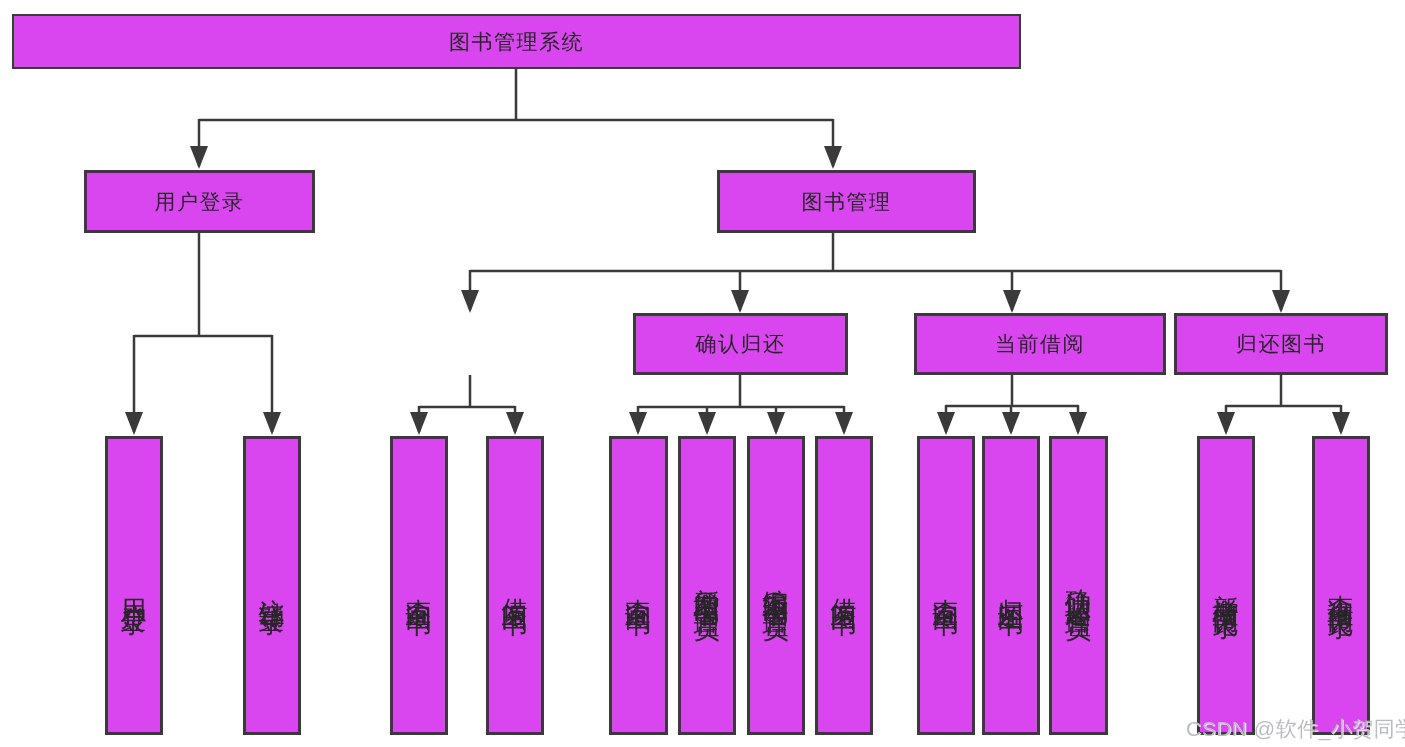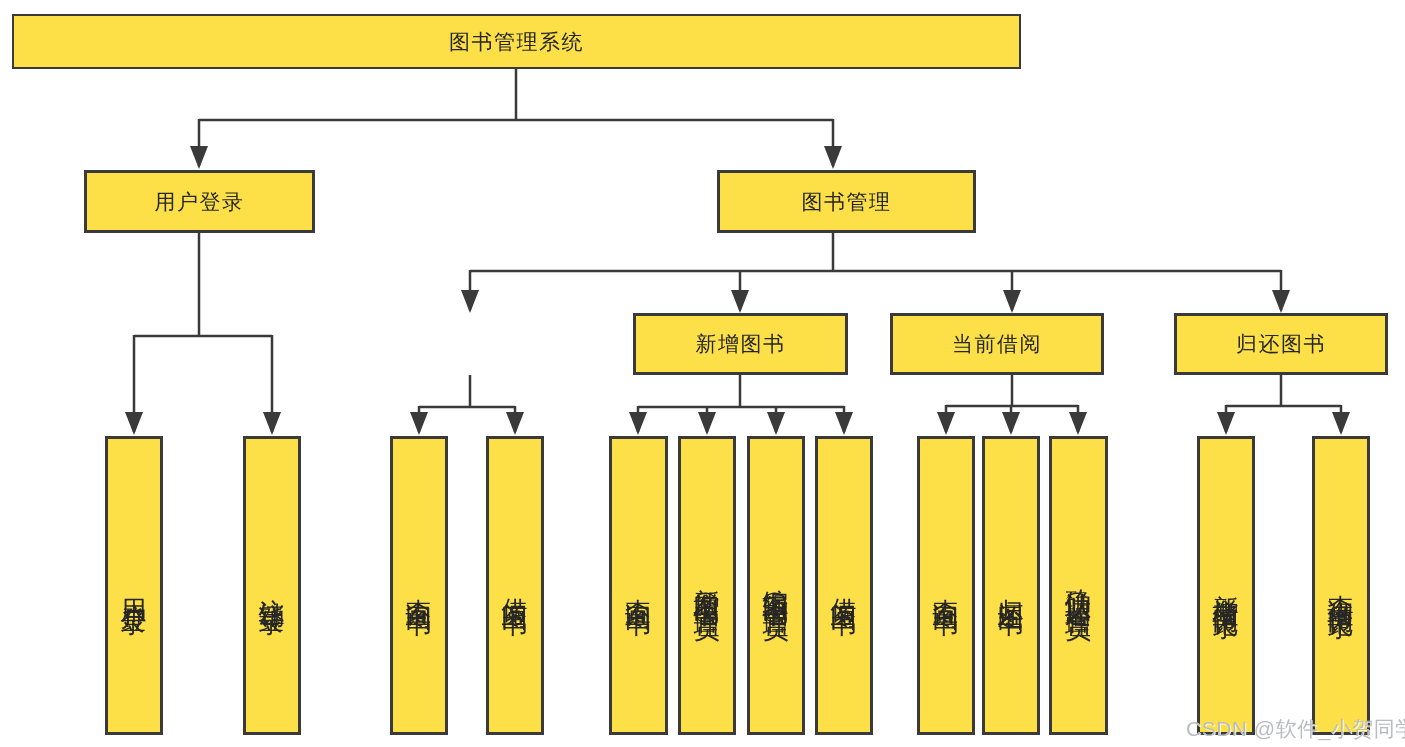--- a/index.html
+++ b/index.html
@@ -17,21 +17,21 @@
   }
   svg.connectors {
     position: absolute;
     left: 0;
     top: 0;
     z-index: 1;
   }
   .node {
     position: absolute;
     z-index: 2;
-    background: #fde047;
+    background: #d946ef;
     border: 3px solid #3a3a3a;
     box-sizing: border-box;
     display: flex;
     align-items: center;
     justify-content: center;
     color: #262626;
   }
   .root-node {
     border-width: 2.5px;
   }
@@ -107,23 +107,23 @@
   </div>
 
   <div class="node hnode" style="left:84px; top:170px; width:231px; height:63px;">
     <span>用户登录</span>
   </div>
   <div class="node hnode" style="left:717px; top:170px; width:259px; height:63px;">
     <span>图书管理</span>
   </div>
 
   <div class="node hnode" style="left:633px; top:313px; width:215px; height:62px;">
-    <span>新增图书</span>
+    <span>确认归还</span>
   </div>
-  <div class="node hnode" style="left:890px; top:313px; width:214px; height:62px;">
+  <div class="node hnode" style="left:914px; top:313px; width:252px; height:62px;">
     <span>当前借阅</span>
   </div>
   <div class="node hnode" style="left:1174px; top:313px; width:214px; height:62px;">
     <span>归还图书</span>
   </div>
 
   <div class="node leaf" style="left:105px; top:436px; width:58px; height:299px;">
     <span>用户登录</span>
   </div>
   <div class="node leaf" style="left:243px; top:436px; width:58px; height:299px;">

